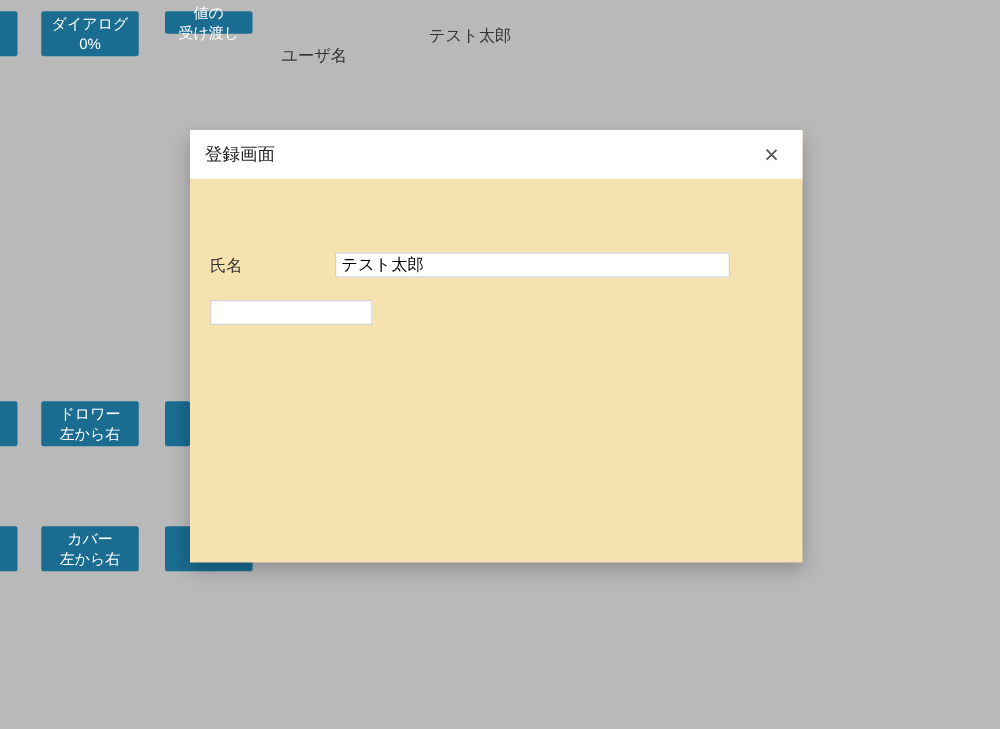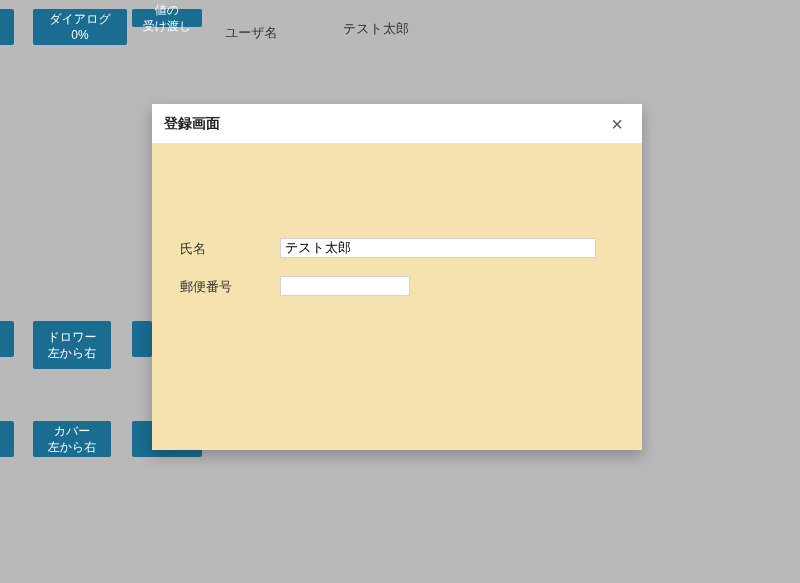--- a/index.html
+++ b/index.html
@@ -46,34 +46,33 @@
     .modal-header {
       background: #fff;
       height: 40px;
       display: flex;
       align-items: center;
       justify-content: space-between;
       padding: 0 15px 0 12px;
       border-bottom: 1px solid #f5e2af;
     }
     .modal-title {
-      font-weight: bold;
+      font-weight: normal;
       font-size: 14px;
       color: #222;
     }
     .modal-close {
       font-size: 20px;
       color: #555;
       cursor: pointer;
       line-height: 1;
       padding: 2px 4px;
     }
     .modal-body {
-      padding: 58px 28px 20px 28px;
-      margin-top: 36px;
+      padding: 58px 28px 20px 16px;
     }
     .form-row {
       display: flex;
       align-items: flex-start;
       margin-bottom: 18px;
     }
     .form-label {
       width: 100px;
       color: #333;
       font-size: 13px;
@@ -98,30 +97,30 @@
       padding: 2px 4px;
       font-family: inherit;
       font-size: 13px;
       resize: none;
     }
   </style>
 </head>
 <body>
 
 <div class="bg-button" style="left:-6px; top:9px; width:20px; height:36px;"></div>
-<div class="bg-button" style="left:33px; top:9px; width:94px; height:36px; white-space:pre;">ダイアログ
+<div class="bg-button" style="left:33px; top:9px; width:78px; height:36px; white-space:pre;">ダイアログ
 0%</div>
 <div class="bg-button" style="left:132px; top:9px; width:70px; height:18px; white-space:pre;">値の
 受け渡し</div>
 
-<span class="bg-label" style="left:225px; top:24px;">ユーザ名</span>
+<span class="bg-label" style="left:225px; top:36px;">ユーザ名</span>
 <span class="bg-label" style="left:343px; top:20px;">テスト太郎</span>
 
 <div class="bg-button" style="left:-6px; top:321px; width:20px; height:36px;"></div>
-<div class="bg-button" style="left:33px; top:321px; width:78px; height:48px; white-space:pre;">ドロワー
+<div class="bg-button" style="left:33px; top:321px; width:78px; height:36px; white-space:pre;">ドロワー
 左から右</div>
 <div class="bg-button" style="left:132px; top:321px; width:20px; height:36px;"></div>
 
 <div class="bg-button" style="left:-6px; top:421px; width:20px; height:36px;"></div>
 <div class="bg-button" style="left:33px; top:421px; width:78px; height:36px; white-space:pre;">カバー
 左から右</div>
 <div class="bg-button" style="left:132px; top:421px; width:70px; height:36px;"></div>
 
 <div class="modal-overlay">
   <div class="modal">
@@ -131,20 +130,19 @@
     </div>
     <div class="modal-body">
 
       <div class="form-row">
         <div class="form-label">氏名</div>
         <input type="text" class="form-input name" value="テスト太郎" style="">
       </div>
 
 
       <div class="form-row">
-        <div class="form-label">郵便番号</div>
         <input type="text" class="form-input zip" value="" style="">
       </div>
 
 
     </div>
   </div>
 </div>
 
 </body></html>

